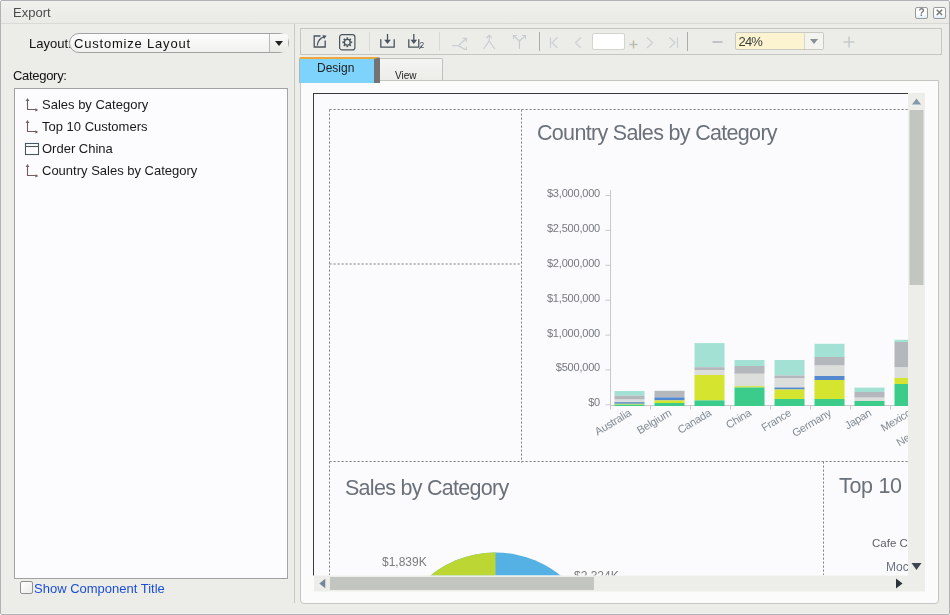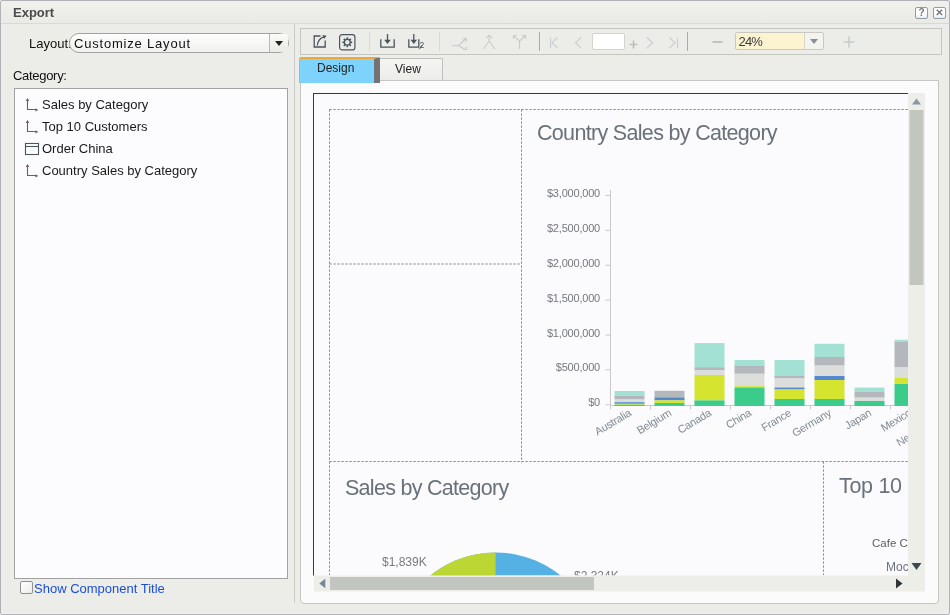--- a/index.html
+++ b/index.html
@@ -1,19 +1,19 @@
 <!DOCTYPE html>
 <html><head>
 <meta charset="utf-8">
 <style>
 html,body{margin:0;padding:0}
 body{width:950px;height:615px;font-family:"Liberation Sans",sans-serif;background:#fff;position:relative;overflow:hidden}
 #dlg{position:absolute;left:0;top:0;width:948px;height:613px;border:1px solid #b1b1b7;border-radius:2px;background:#ecede9;box-shadow:inset 0 -1px 0 #f1f1ef}
 #titlebar{position:absolute;left:0;top:0;width:948px;height:22px;border-bottom:1px solid #d9d9d5;background:linear-gradient(#f0f1ed,#eaebe7);border-radius:3px 3px 0 0}
-#titletext{position:absolute;left:12px;top:4px;font-size:13px;font-weight:bold;color:#4c4c4c}
+#titletext{position:absolute;left:12px;top:4px;font-size:13px;font-weight:normal;color:#4c4c4c}
 .titlebtn{position:absolute;top:6px;width:11px;height:10px;border:1px solid #9a9a9a;border-radius:2px;background:linear-gradient(#fefefe 60%,#ddeefb);text-align:center;font-size:10px;font-weight:bold;color:#777;line-height:10px}
 #lblLayout{position:absolute;left:28px;top:35px;font-size:13px;color:#111}
 #combo{position:absolute;left:68px;top:32px;width:218px;height:18px;border:1px solid #a2a2a2;border-radius:10px;background:linear-gradient(#fdfdfd,#f1f1ef)}
 #combo .txt{position:absolute;left:4px;top:2px;font-size:13px;color:#111;letter-spacing:0.8px}
 #combo .btn{position:absolute;right:0;top:0;width:18px;height:18px;border-left:1px solid #b9b9b4;background:linear-gradient(#fbfbfa,#e9e9e5);border-radius:0 3px 3px 0}
 #combo .arr{position:absolute;right:5px;top:7px;width:0;height:0;border-left:4px solid transparent;border-right:4px solid transparent;border-top:5px solid #222}
 #lblRes{position:absolute;left:12px;top:67px;letter-spacing:-0.3px;font-size:13px;color:#111}
 #listbox{position:absolute;left:13px;top:87px;width:272px;height:489px;border:1px solid #a2a2a2;background:#fcfbfd}
 .treerow{position:absolute;left:9px;height:22px;font-size:13px;color:#1a1a1a}
 .treerow .ic{position:absolute;left:0;top:3px}
@@ -26,21 +26,21 @@
 .tbi{position:absolute;top:4px}
 .tbi svg{display:block}
 #navinput{position:absolute;left:291px;top:4px;width:31px;height:15px;border:1px solid #d4d4ce;border-radius:2px;background:#fff}
 #zoomcombo{position:absolute;left:434px;top:3px;width:87px;height:16px;border:1px solid #c9c9c1;border-radius:2px;background:#fcf3d1}
 #zoomcombo .txt{position:absolute;left:2.5px;top:0.5px;font-size:13px;color:#3c3c3c;letter-spacing:-0.8px}
 #zoomcombo .btn{position:absolute;right:0;top:0;width:18px;height:16px;border-left:1px solid #d6d6cf;background:#f3f3ef}
 #zoomcombo .arr{position:absolute;right:5px;top:6px;width:0;height:0;border-left:4.5px solid transparent;border-right:4.5px solid transparent;border-top:5px solid #898f96}
 #tabDesign{position:absolute;left:298px;top:56px;width:74px;height:24px;background:#7dd3fc;border-left:1px solid #b3b4b0;border-right:6px solid #737373;border-top:2px solid #f0a73a;border-radius:2px 2px 0 0;z-index:3}
 #tabDesign span{position:absolute;left:17px;top:2.2px;font-size:12px;color:#222}
 #tabView{position:absolute;left:375px;top:57px;width:65px;height:22px;background:linear-gradient(#f4f4f2,#ecece9);border:1px solid #c0c1bd;border-bottom:none;border-radius:2px 2px 0 0;z-index:1}
-#tabView span{position:absolute;left:18px;top:3px;font-size:12px;color:#222}
+#tabView span{position:absolute;left:18px;top:11px;font-size:10px;color:#222}
 #content{position:absolute;left:299px;top:79px;width:637px;height:522px;background:#fbfbfc;border:1px solid #c5c6c1;border-top:1px solid #c5c6c1;border-radius:0 0 4px 4px;z-index:2}
 </style>
 </head>
 <body>
 <div id="dlg">
   <div id="titlebar">
       <span id="titletext">Export</span>
     <span class="titlebtn" style="left:914px">?</span>
     <span class="titlebtn" style="left:932px">✕</span>
   </div>

